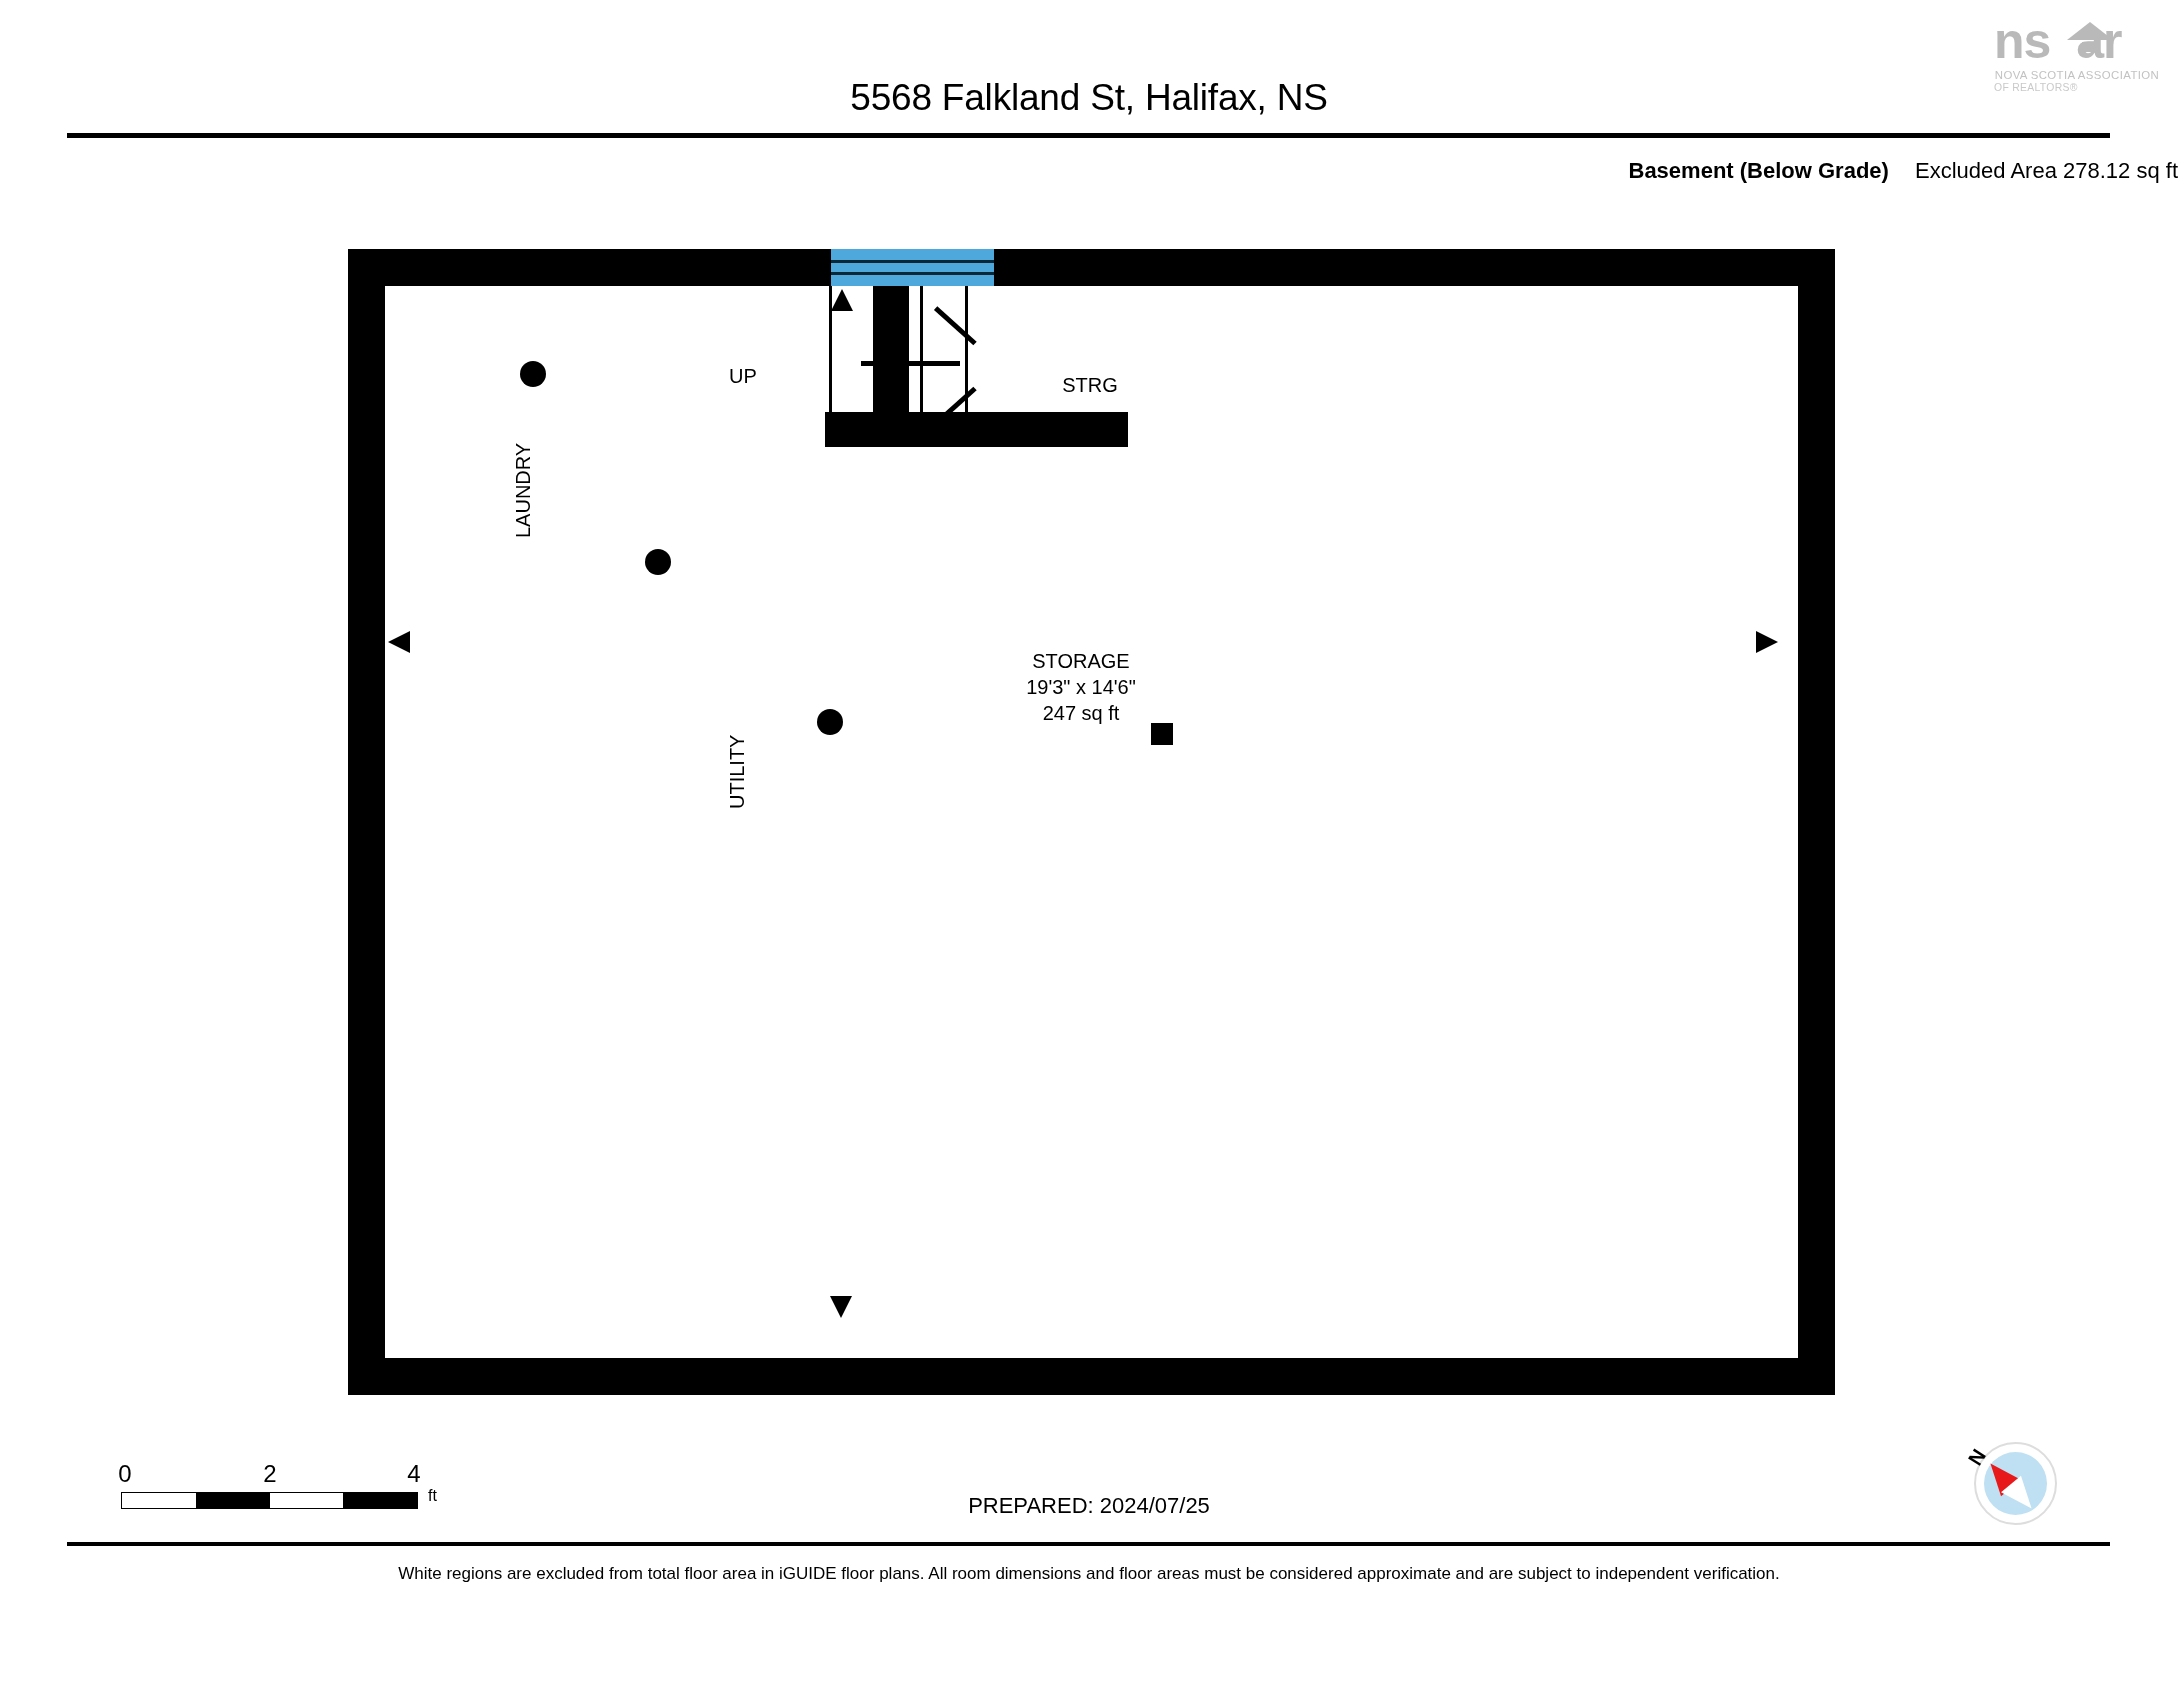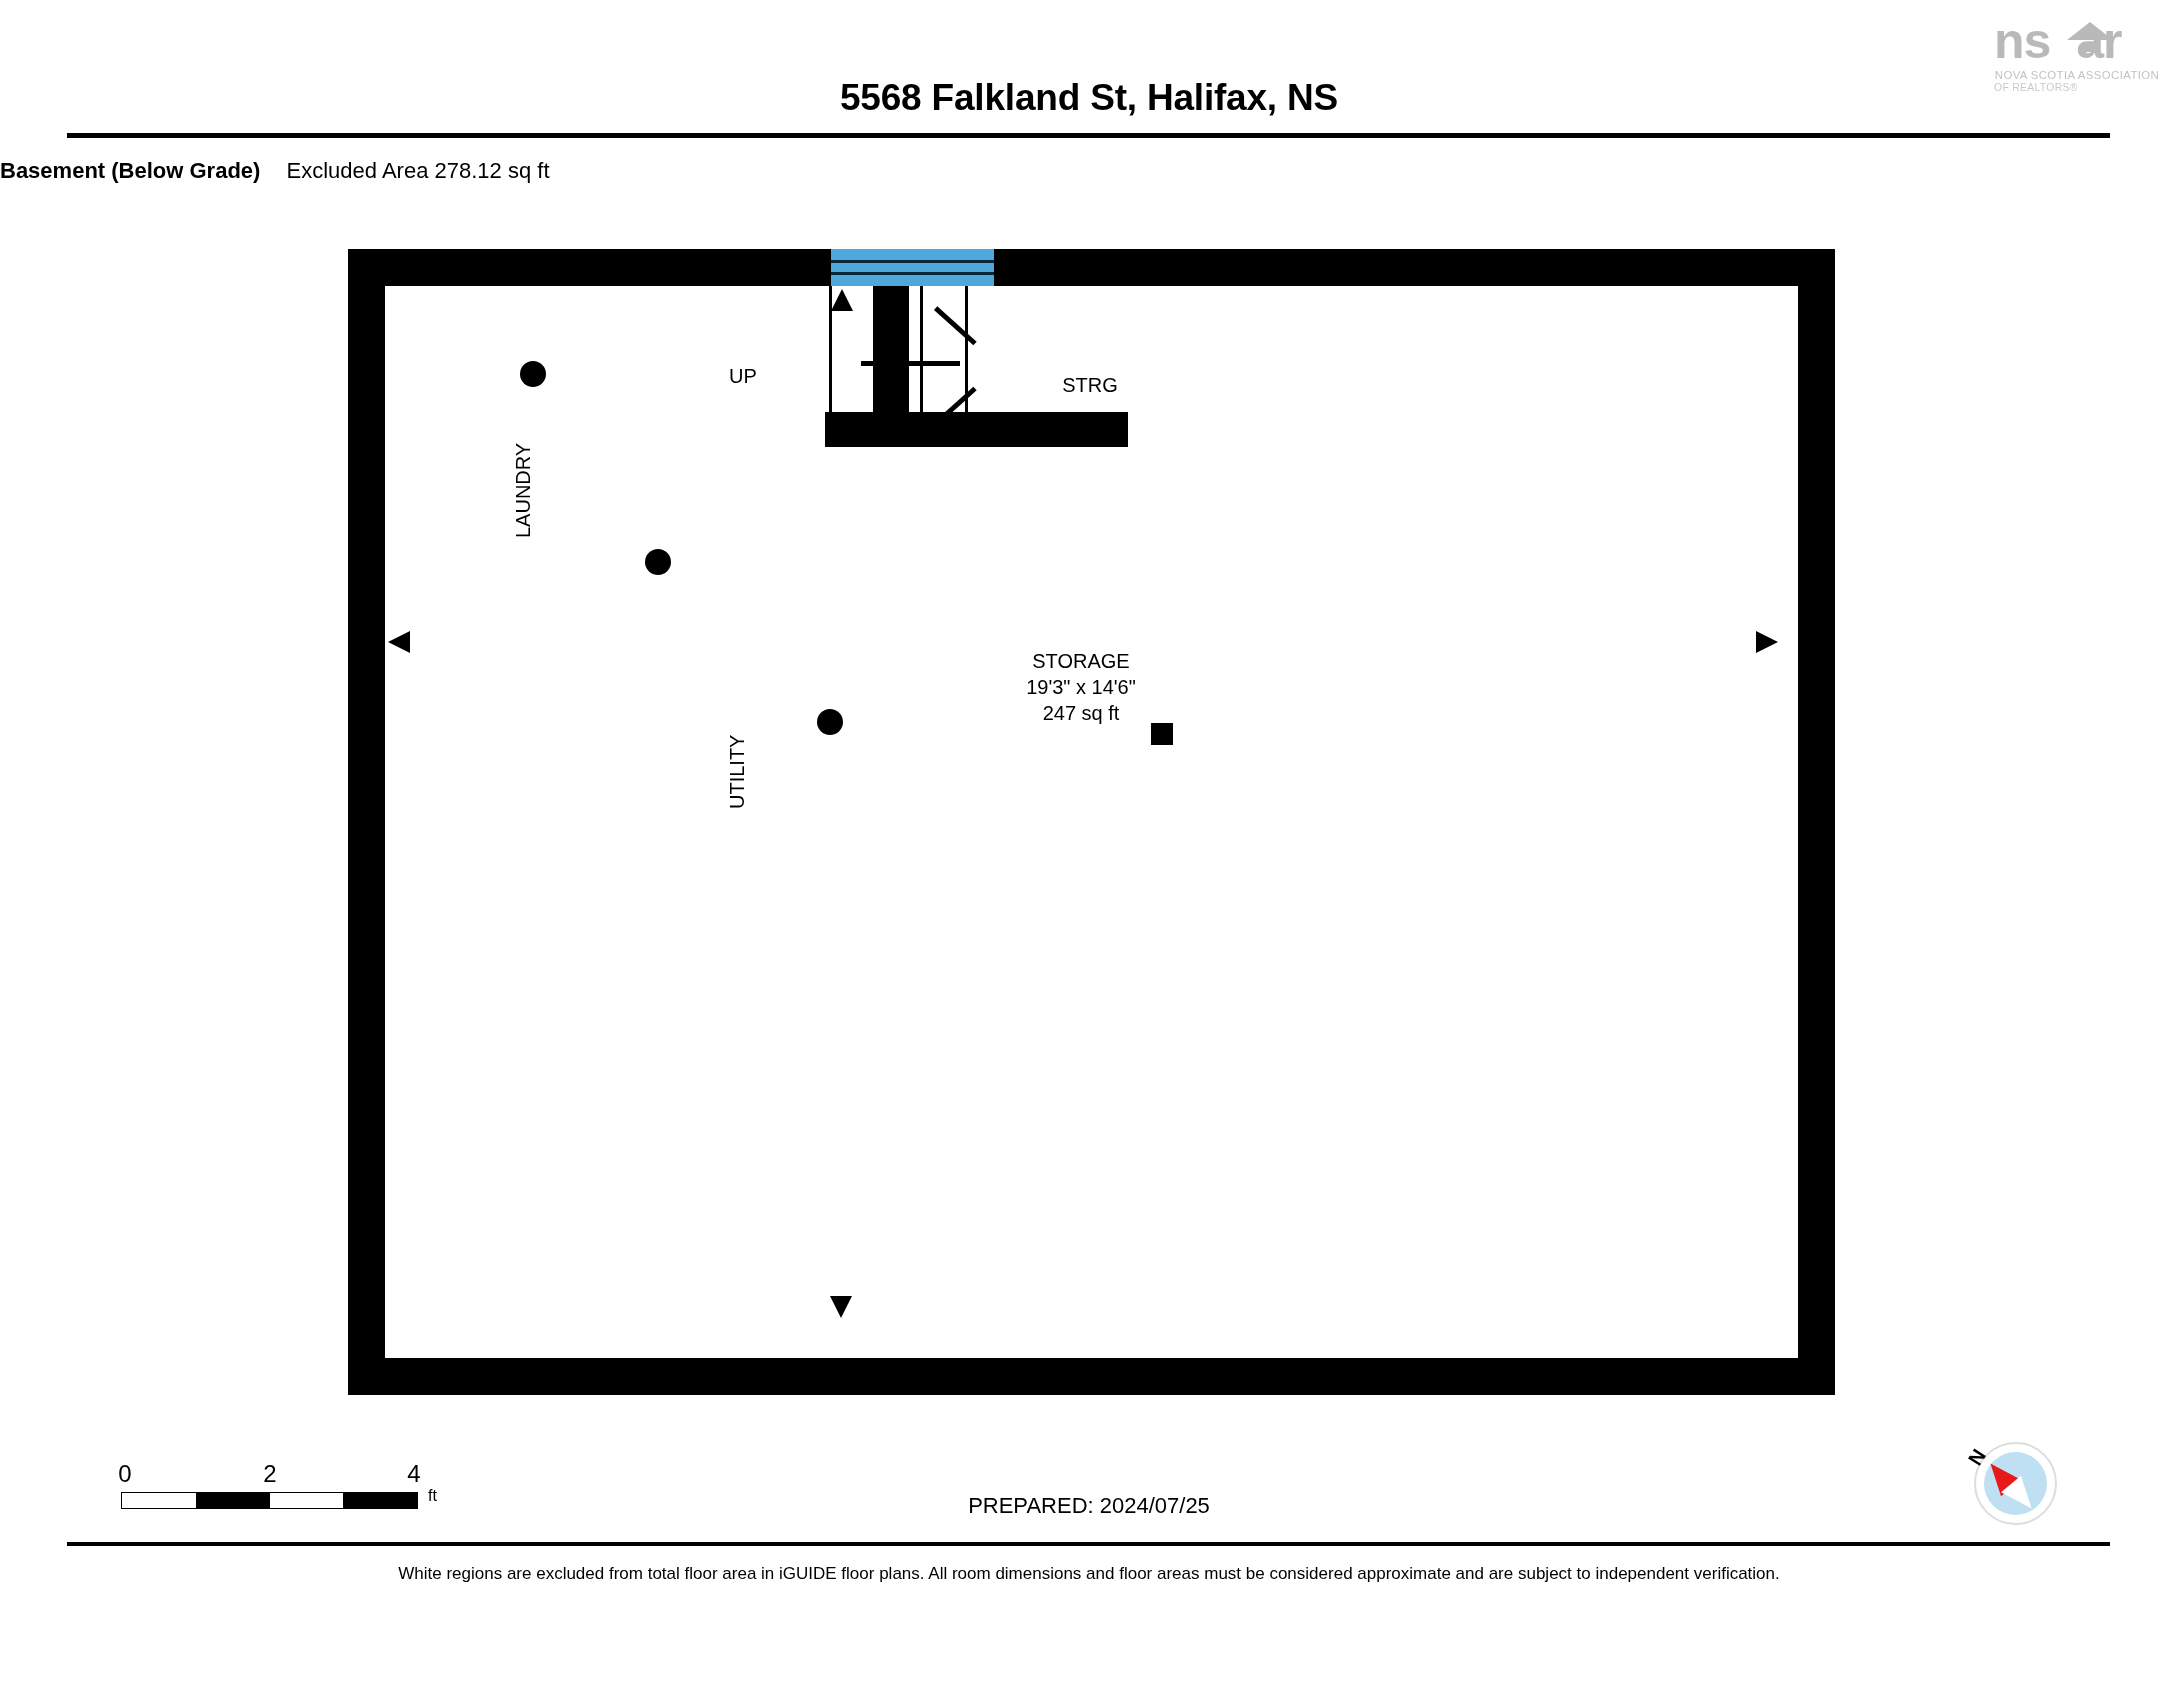--- a/index.html
+++ b/index.html
@@ -17,39 +17,39 @@
   }
 
   
   .page-title {
     position: absolute;
     top: 77px;
     left: 0;
     width: 2178px;
     text-align: center;
     font-size: 37px;
-    font-weight: bold;
+    font-weight: normal;
     letter-spacing: -0.2px;
   }
 
   .header-rule {
     position: absolute;
     top: 133px;
     left: 67px;
     width: 2043px;
     height: 5px;
     background: #000000;
   }
 
   .subtitle-row {
     position: absolute;
     top: 158px;
     left: 0;
     width: 2178px;
-    text-align: left;
+    text-align: right;
     font-size: 22px;
     white-space: nowrap;
   }
   .subtitle-level {
     font-weight: bold;
   }
   .subtitle-area {
     font-weight: normal;
     margin-left: 20px;
   }

